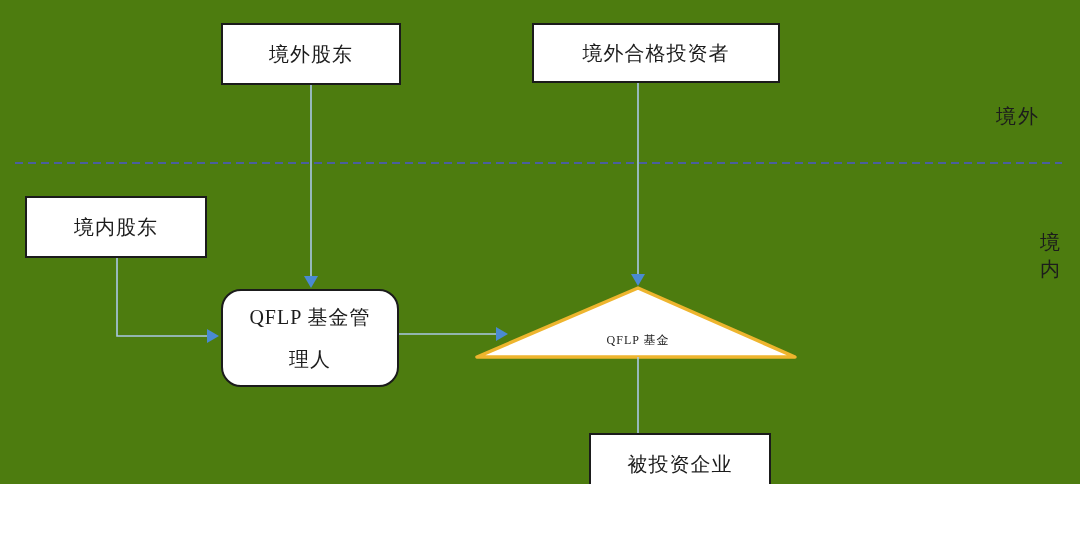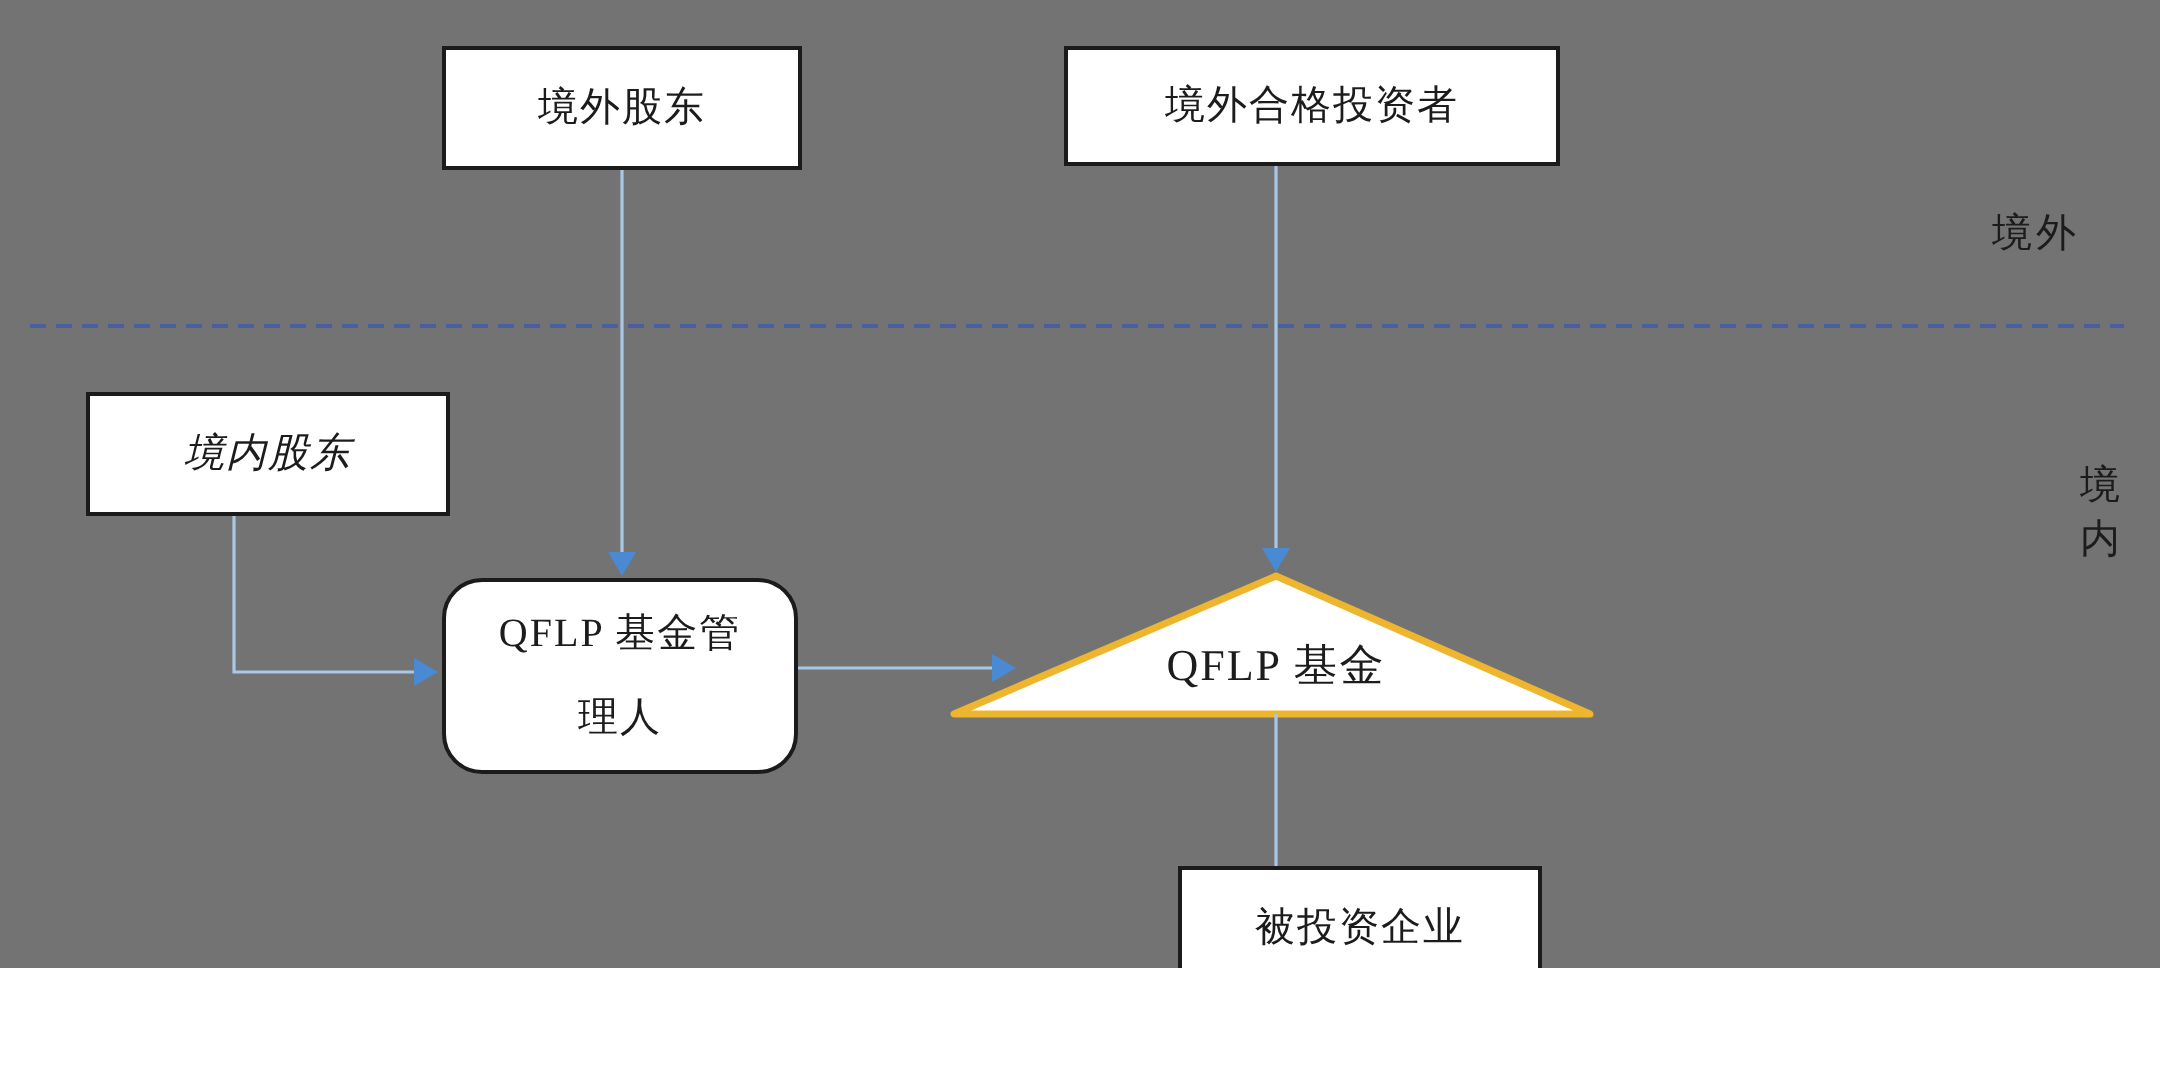--- a/index.html
+++ b/index.html
@@ -1,20 +1,20 @@
 <!DOCTYPE html>
 <html><head>
 <meta charset="utf-8">
 <style>
   html,body { margin:0; padding:0; background:#ffffff; }
   .canvas {
     position: relative;
     width: 1080px;
     height: 484px;
-    background: #737373;
+    background: #4d7c0f;
     font-family: "Liberation Serif", "DejaVu Serif", serif;
     color: #1c1c1c;
     overflow: hidden;
   }
   svg.overlay {
     position: absolute;
     left: 0; top: 0;
     width: 1080px; height: 535px;
   }
   .node {
@@ -26,29 +26,29 @@
     align-items: center;
     justify-content: center;
     text-align: center;
     font-size: 20px;
     letter-spacing: 1px;
     box-sizing: border-box;
     line-height: 1.35;
   }
   .node-overseas-shareholder { left:221px; top:23px;  width:180px; height:62px; }
   .node-qualified-investor   { left:532px; top:23px;  width:248px; height:60px; }
-  .node-domestic-shareholder { left:43px;  top:196px; width:182px; height:62px;font-style:italic; }
+  .node-domestic-shareholder { left:25px;  top:196px; width:182px; height:62px; }
   .node-fund-manager         { left:221px; top:289px; width:178px; height:98px; line-height:42px;border-radius:20px; }
   .node-investee             { left:548px; top:433px; width:182px; height:62px;margin-left:41px; }
   .triangle-label {
     position: absolute;
-    left: 538px; top: 318px;
+    left: 538px; top: 332px;
     width: 200px;
     text-align: center;
-    font-size: 22px;
+    font-size: 12px;
     letter-spacing: 1px;
   }
   .region-label {
     position: absolute;
     font-size: 20px;
     letter-spacing: 2px;
   }
   .region-label-overseas { left:996px; top:103px; }
   .region-label-domestic { left:1040px; top:195px;margin-top:34px; }
 </style>

